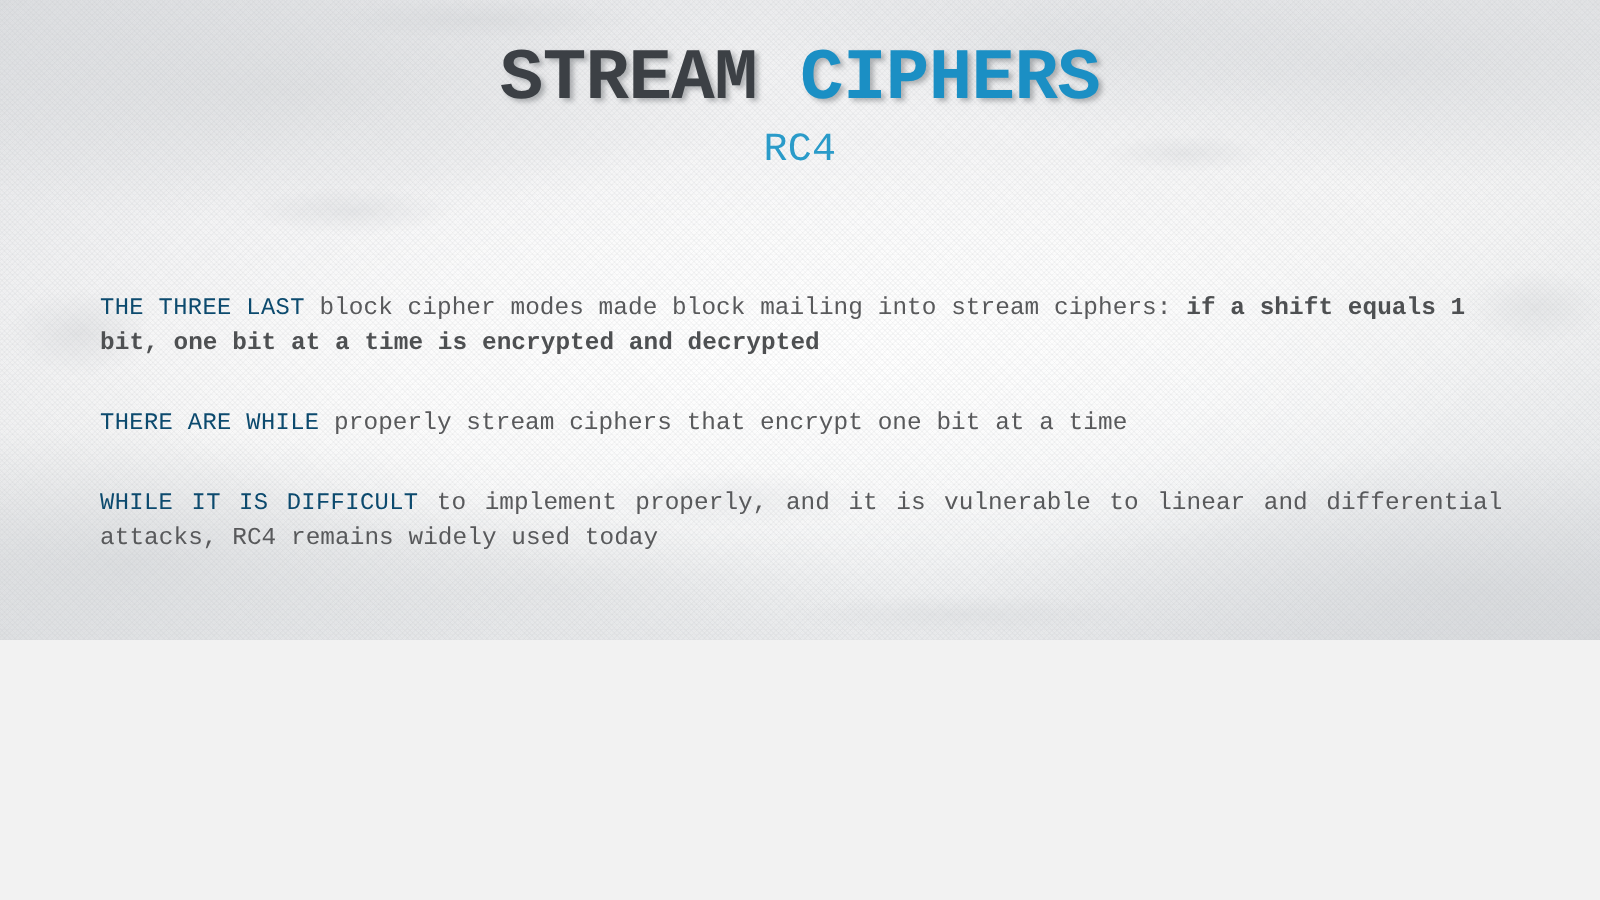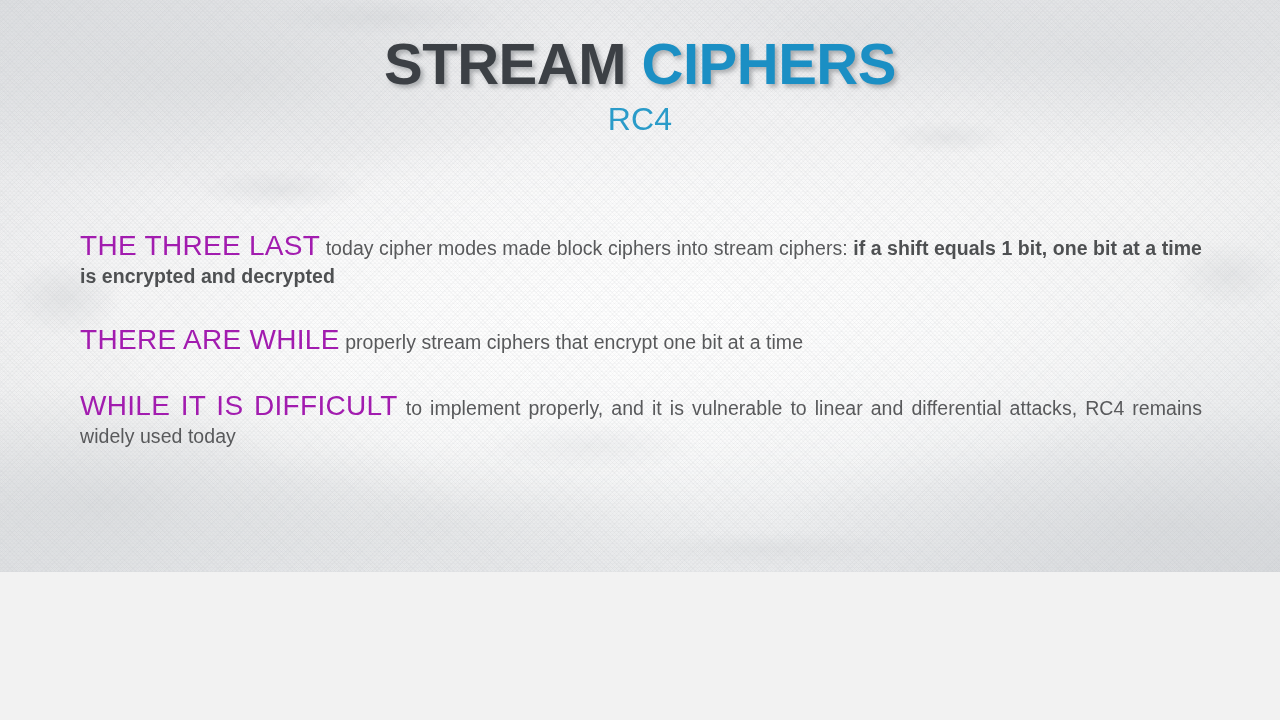--- a/index.html
+++ b/index.html
@@ -12,24 +12,25 @@
     height: 720px;
     overflow: hidden;
     font-family: "Liberation Sans", sans-serif;
     background: #f2f2f2;
   }
 
   
   .slide {
     position: relative;
     width: 1280px;
-    height: 572px;
+    height: 512px;
     overflow: hidden;
     background-color: #f1f1f1;
     isolation: isolate;
+    font-family: Liberation Mono, monospace;
   }
 
   
   .texture-base {
     position: absolute;
     inset: 0;
     background-image:
       radial-gradient(ellipse 60% 48% at 50% 56%, rgba(255,255,255,0.98) 0%, rgba(255,255,255,0.55) 45%, rgba(255,255,255,0) 72%),
       radial-gradient(ellipse 42% 30% at 18% 14%, rgba(214,216,218,0.55) 0%, rgba(214,216,218,0) 70%),
       radial-gradient(ellipse 38% 26% at 86% 10%, rgba(208,211,214,0.42) 0%, rgba(208,211,214,0) 72%),
@@ -130,22 +131,22 @@
     line-height: 28px;
     color: #58595b;
     letter-spacing: 0.05px;
   }
 
   .para:last-child { margin-bottom: 4px; }
 
   .para.justify { text-align: justify; }
 
   .lead {
-    color: #a21caf;
-    font-size: 28px;
+    color: #0c4a6e;
+    font-size: 19px;
     letter-spacing: 0.3px;
   }
 
   .strong {
     font-weight: bold;
     color: #4e5052;
   }
 </style>
 </head>
 <body>
@@ -159,21 +160,21 @@
 
   <div class="content">
 
     <div class="title-block">
       <h1 class="slide-title"><span class="title-part-1">STREAM </span><span class="title-part-2">CIPHERS</span></h1>
       <h2 class="slide-subtitle">RC4</h2>
     </div>
 
     <div class="body-block">
 
-      <p class="para"><span class="lead">THE THREE LAST</span><span> today cipher modes made block ciphers into stream ciphers: </span><span class="strong">if a shift equals 1 bit, one bit at a time is encrypted and decrypted</span></p>
+      <p class="para"><span class="lead">THE THREE LAST</span><span> block cipher modes made block mailing into stream ciphers: </span><span class="strong">if a shift equals 1 bit, one bit at a time is encrypted and decrypted</span></p>
 
       <p class="para"><span class="lead">THERE ARE WHILE</span><span> properly stream ciphers that encrypt one bit at a time</span></p>
 
 
       <p class="para justify"><span class="lead">WHILE IT IS DIFFICULT</span><span> to implement properly, and it is vulnerable to linear and differential attacks, RC4 remains widely used today</span></p>
 
     </div>
 
   </div>
 </div>

